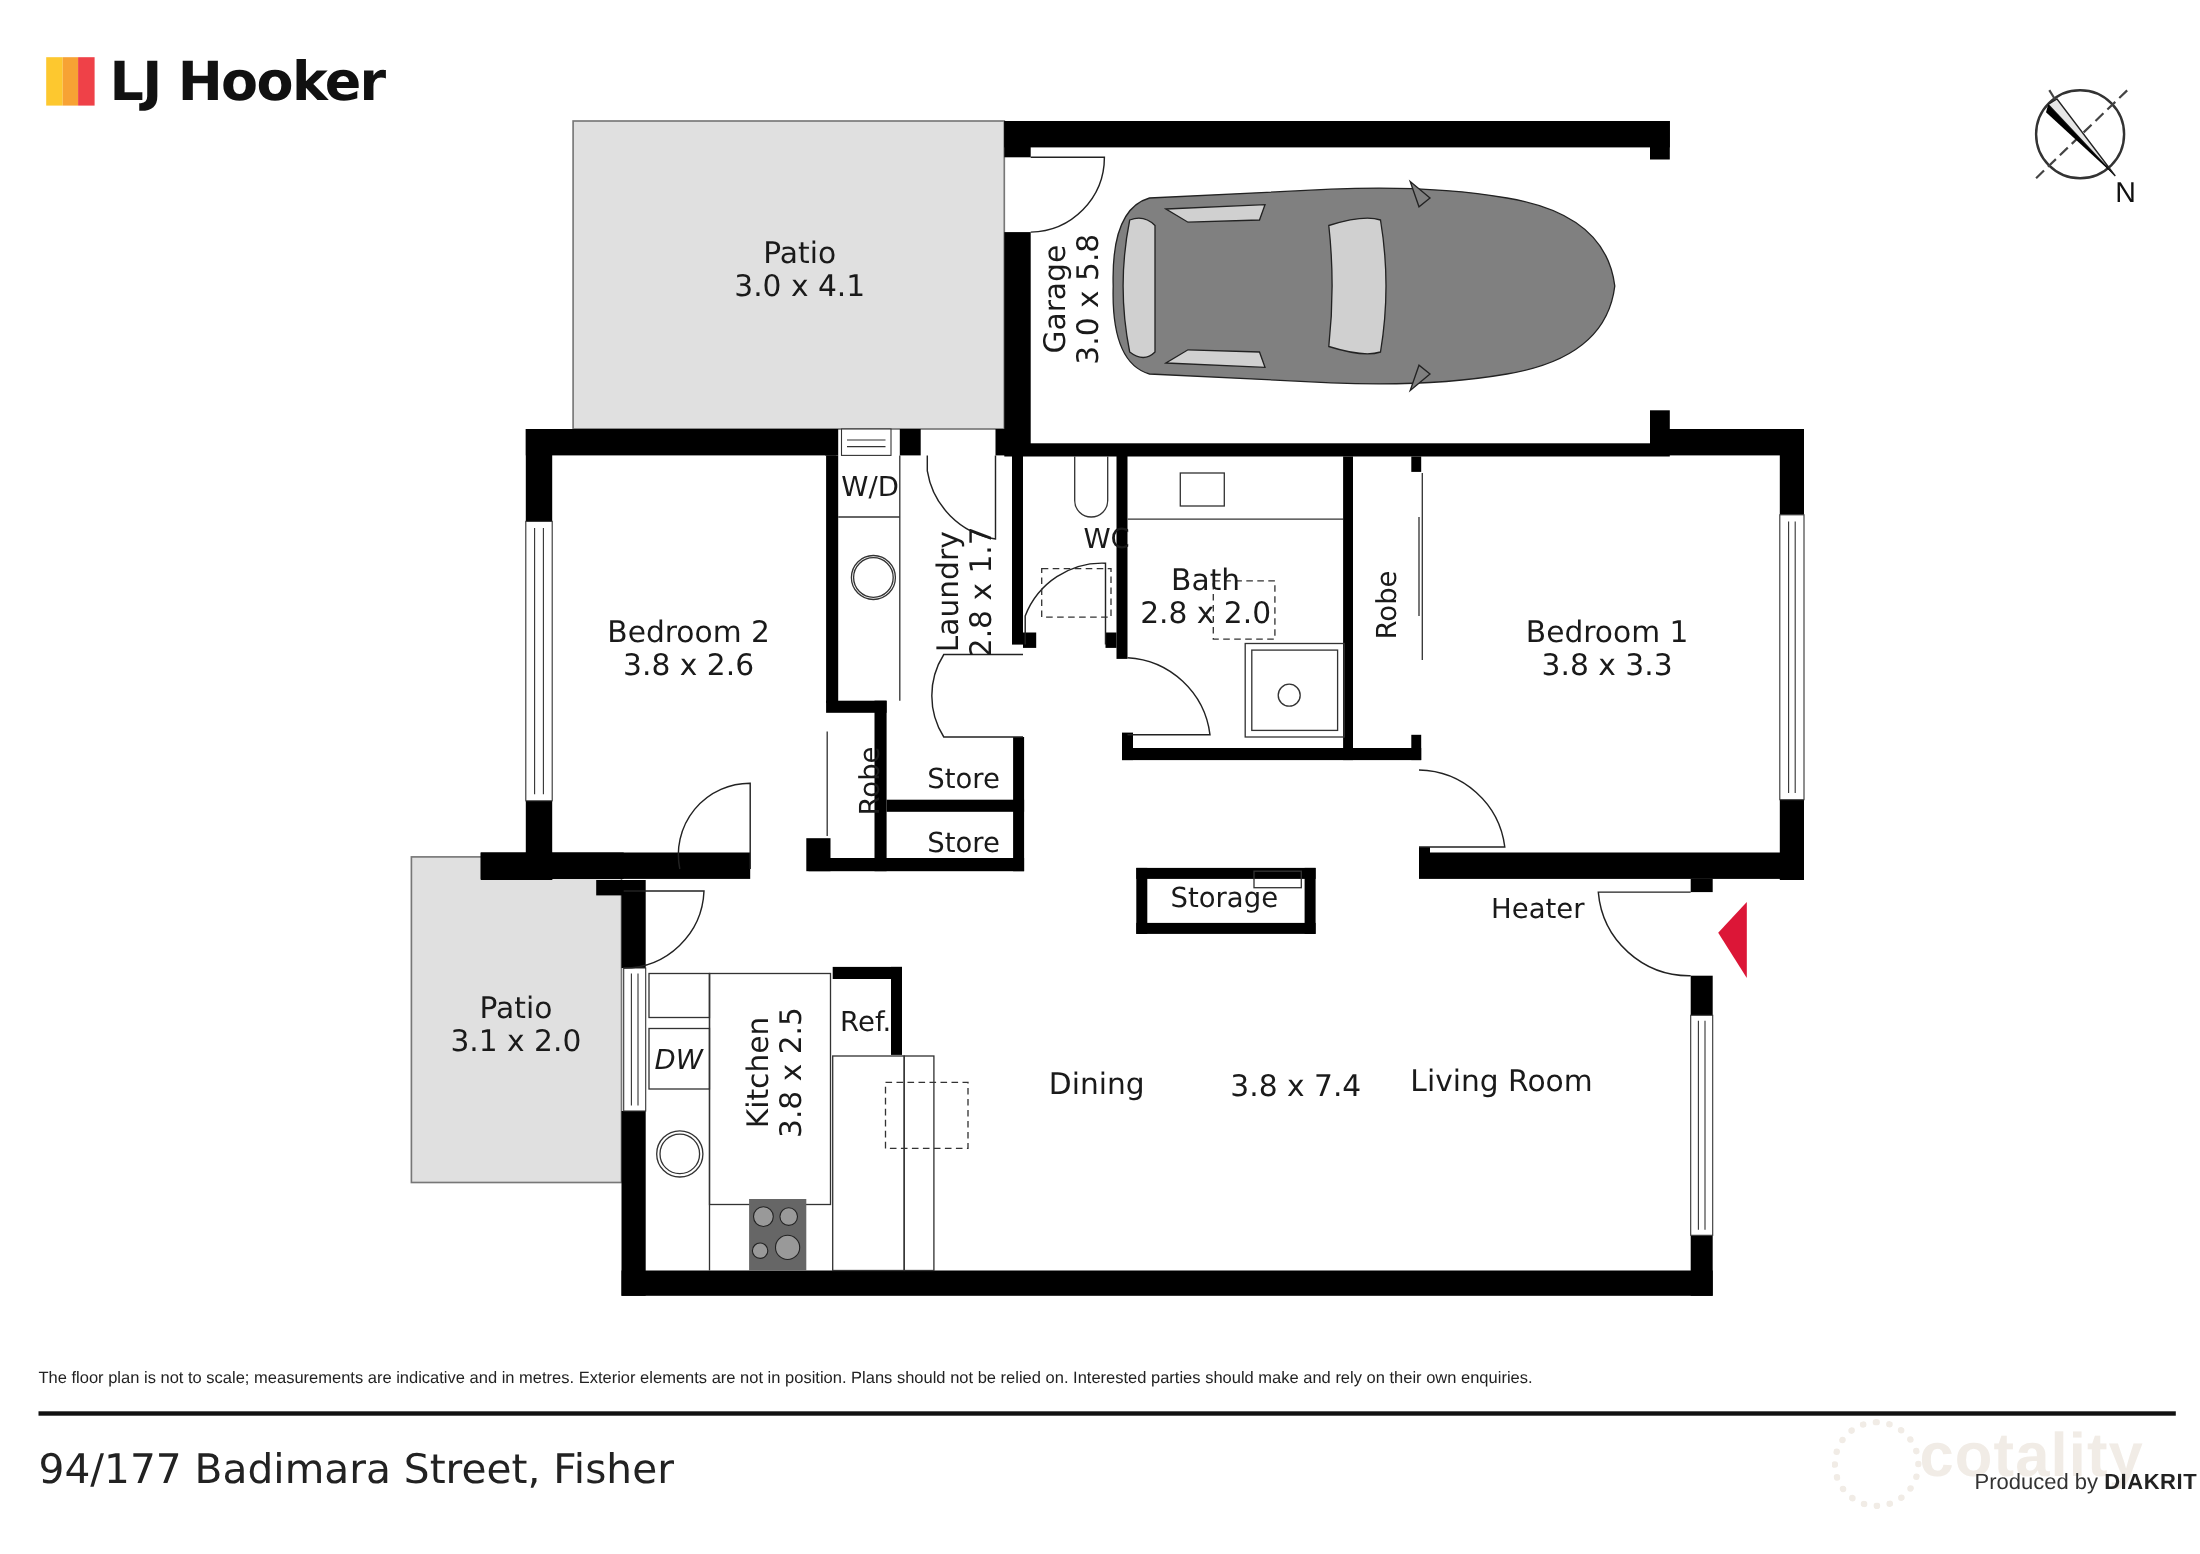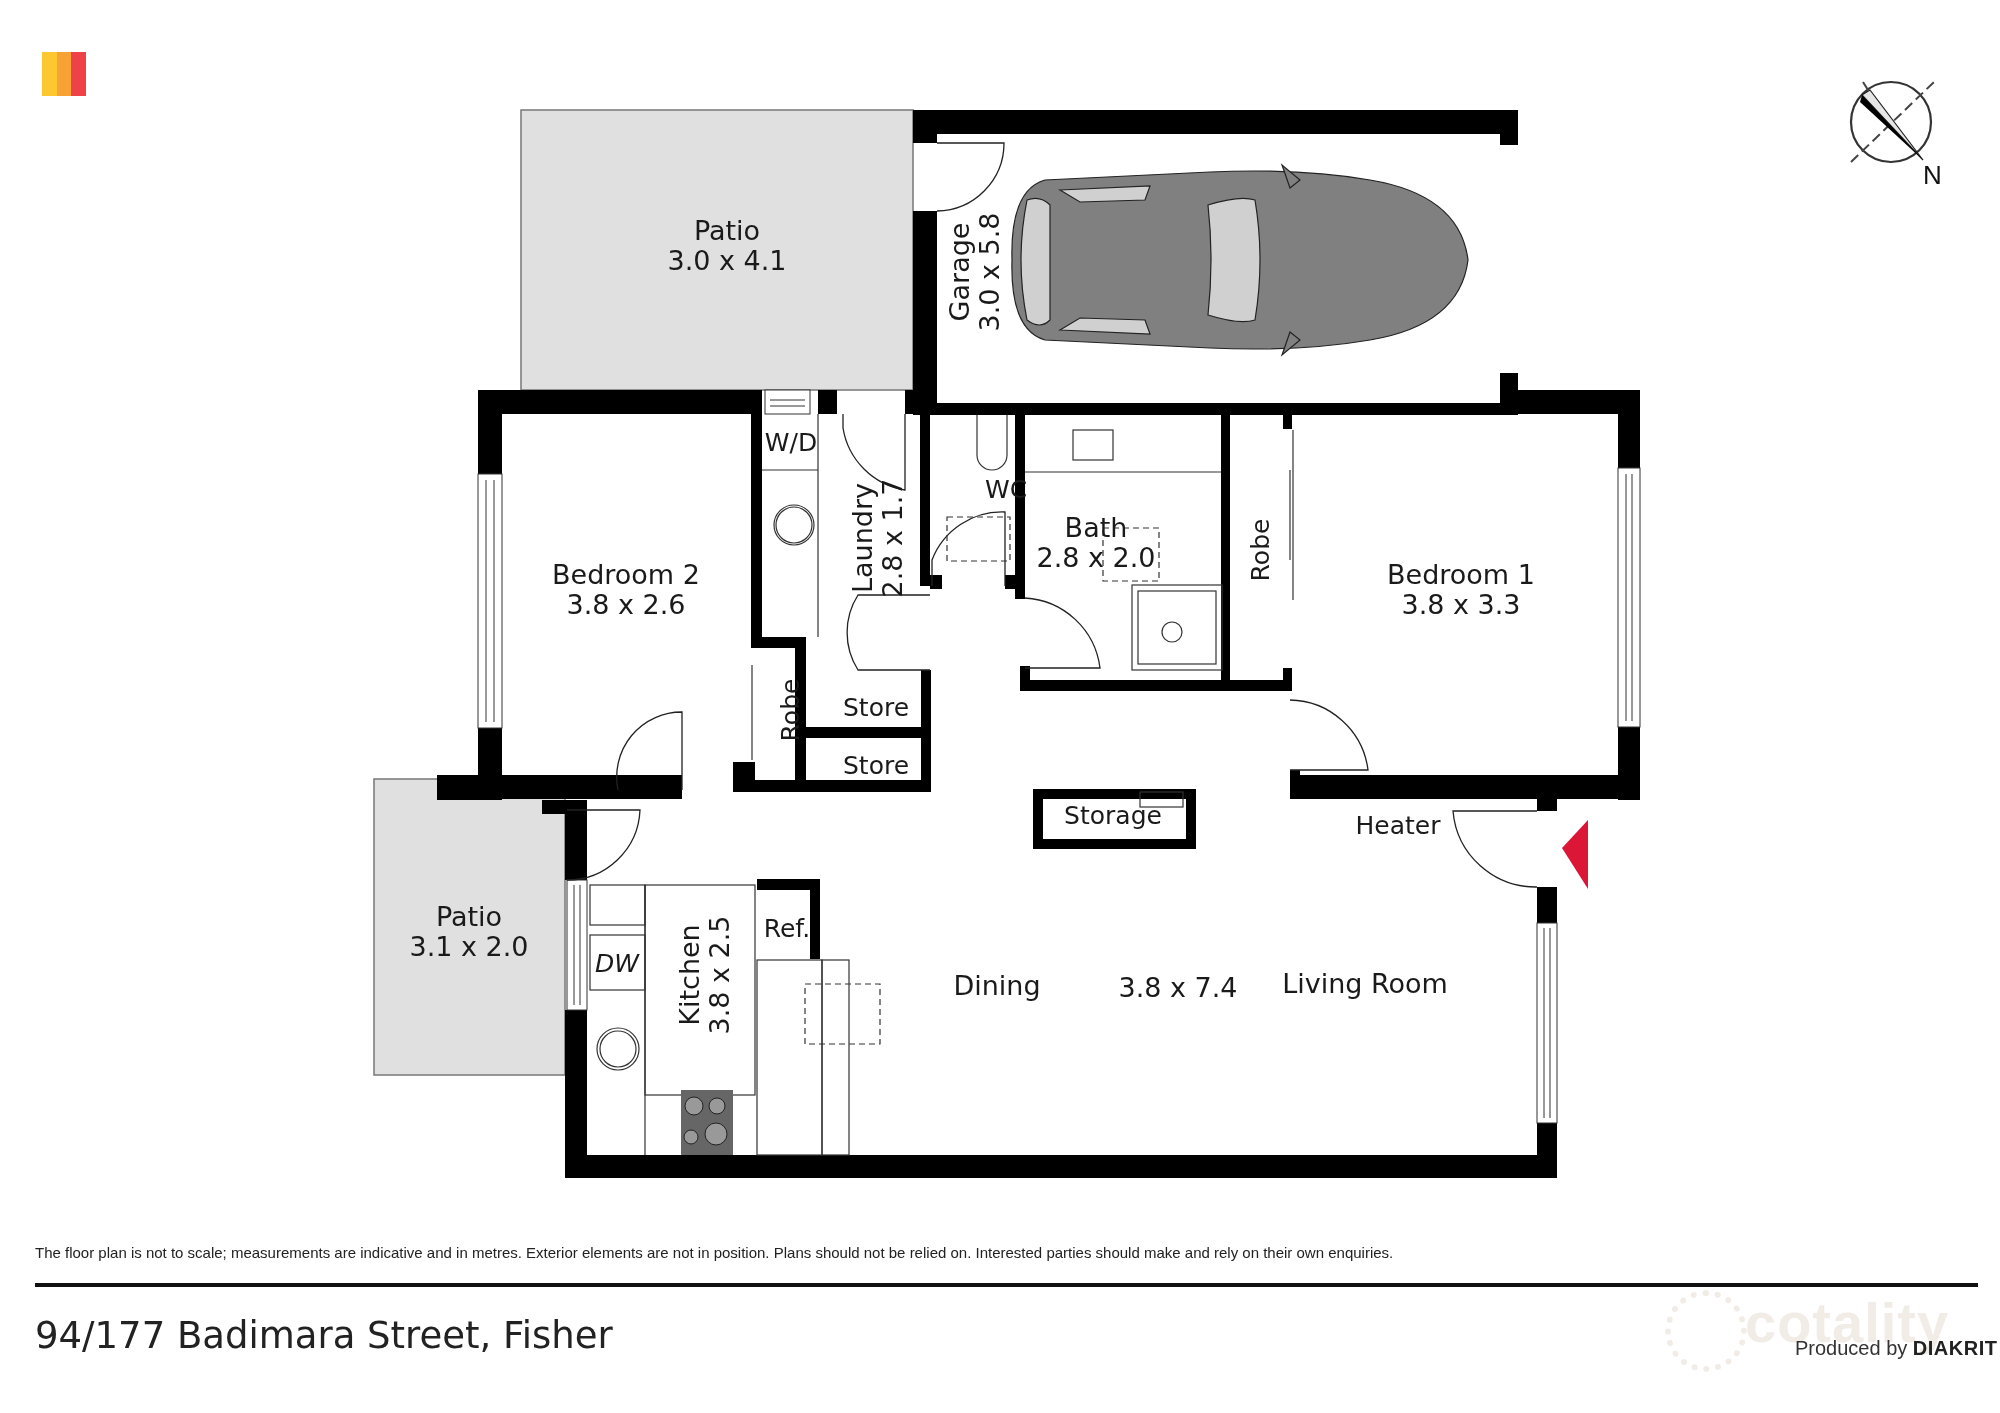--- a/index.html
+++ b/index.html
@@ -26,20 +26,21 @@
 </style>
 </head>
 <body>
 
 <div id="logo" class="abs">
   <div class="bars">
     <span style="background:#fdc82f"></span>
     <span style="background:#f7a234"></span>
     <span style="background:#ef4148"></span>
   </div>
+  <span class="brand">LJ Hooker</span>
 </div>
 
 <svg id="compass" class="abs" viewBox="0 0 100 110">
   <circle cx="45" cy="42" r="40" fill="none" stroke="#333" stroke-width="2.2"></circle>
   <line x1="5" y1="82" x2="88" y2="2" stroke="#444" stroke-width="2" stroke-dasharray="10 5"></line>
   <line x1="17" y1="2" x2="22" y2="10" stroke="#444" stroke-width="2"></line>
   <polygon points="16,15 24,10 77,80" fill="#e6e6e6" stroke="#222" stroke-width="1.2"></polygon>
   <polygon points="16,15 14,22 77,80" fill="#000"></polygon>
 </svg>
 <div id="compass-n" class="abs">N</div>

